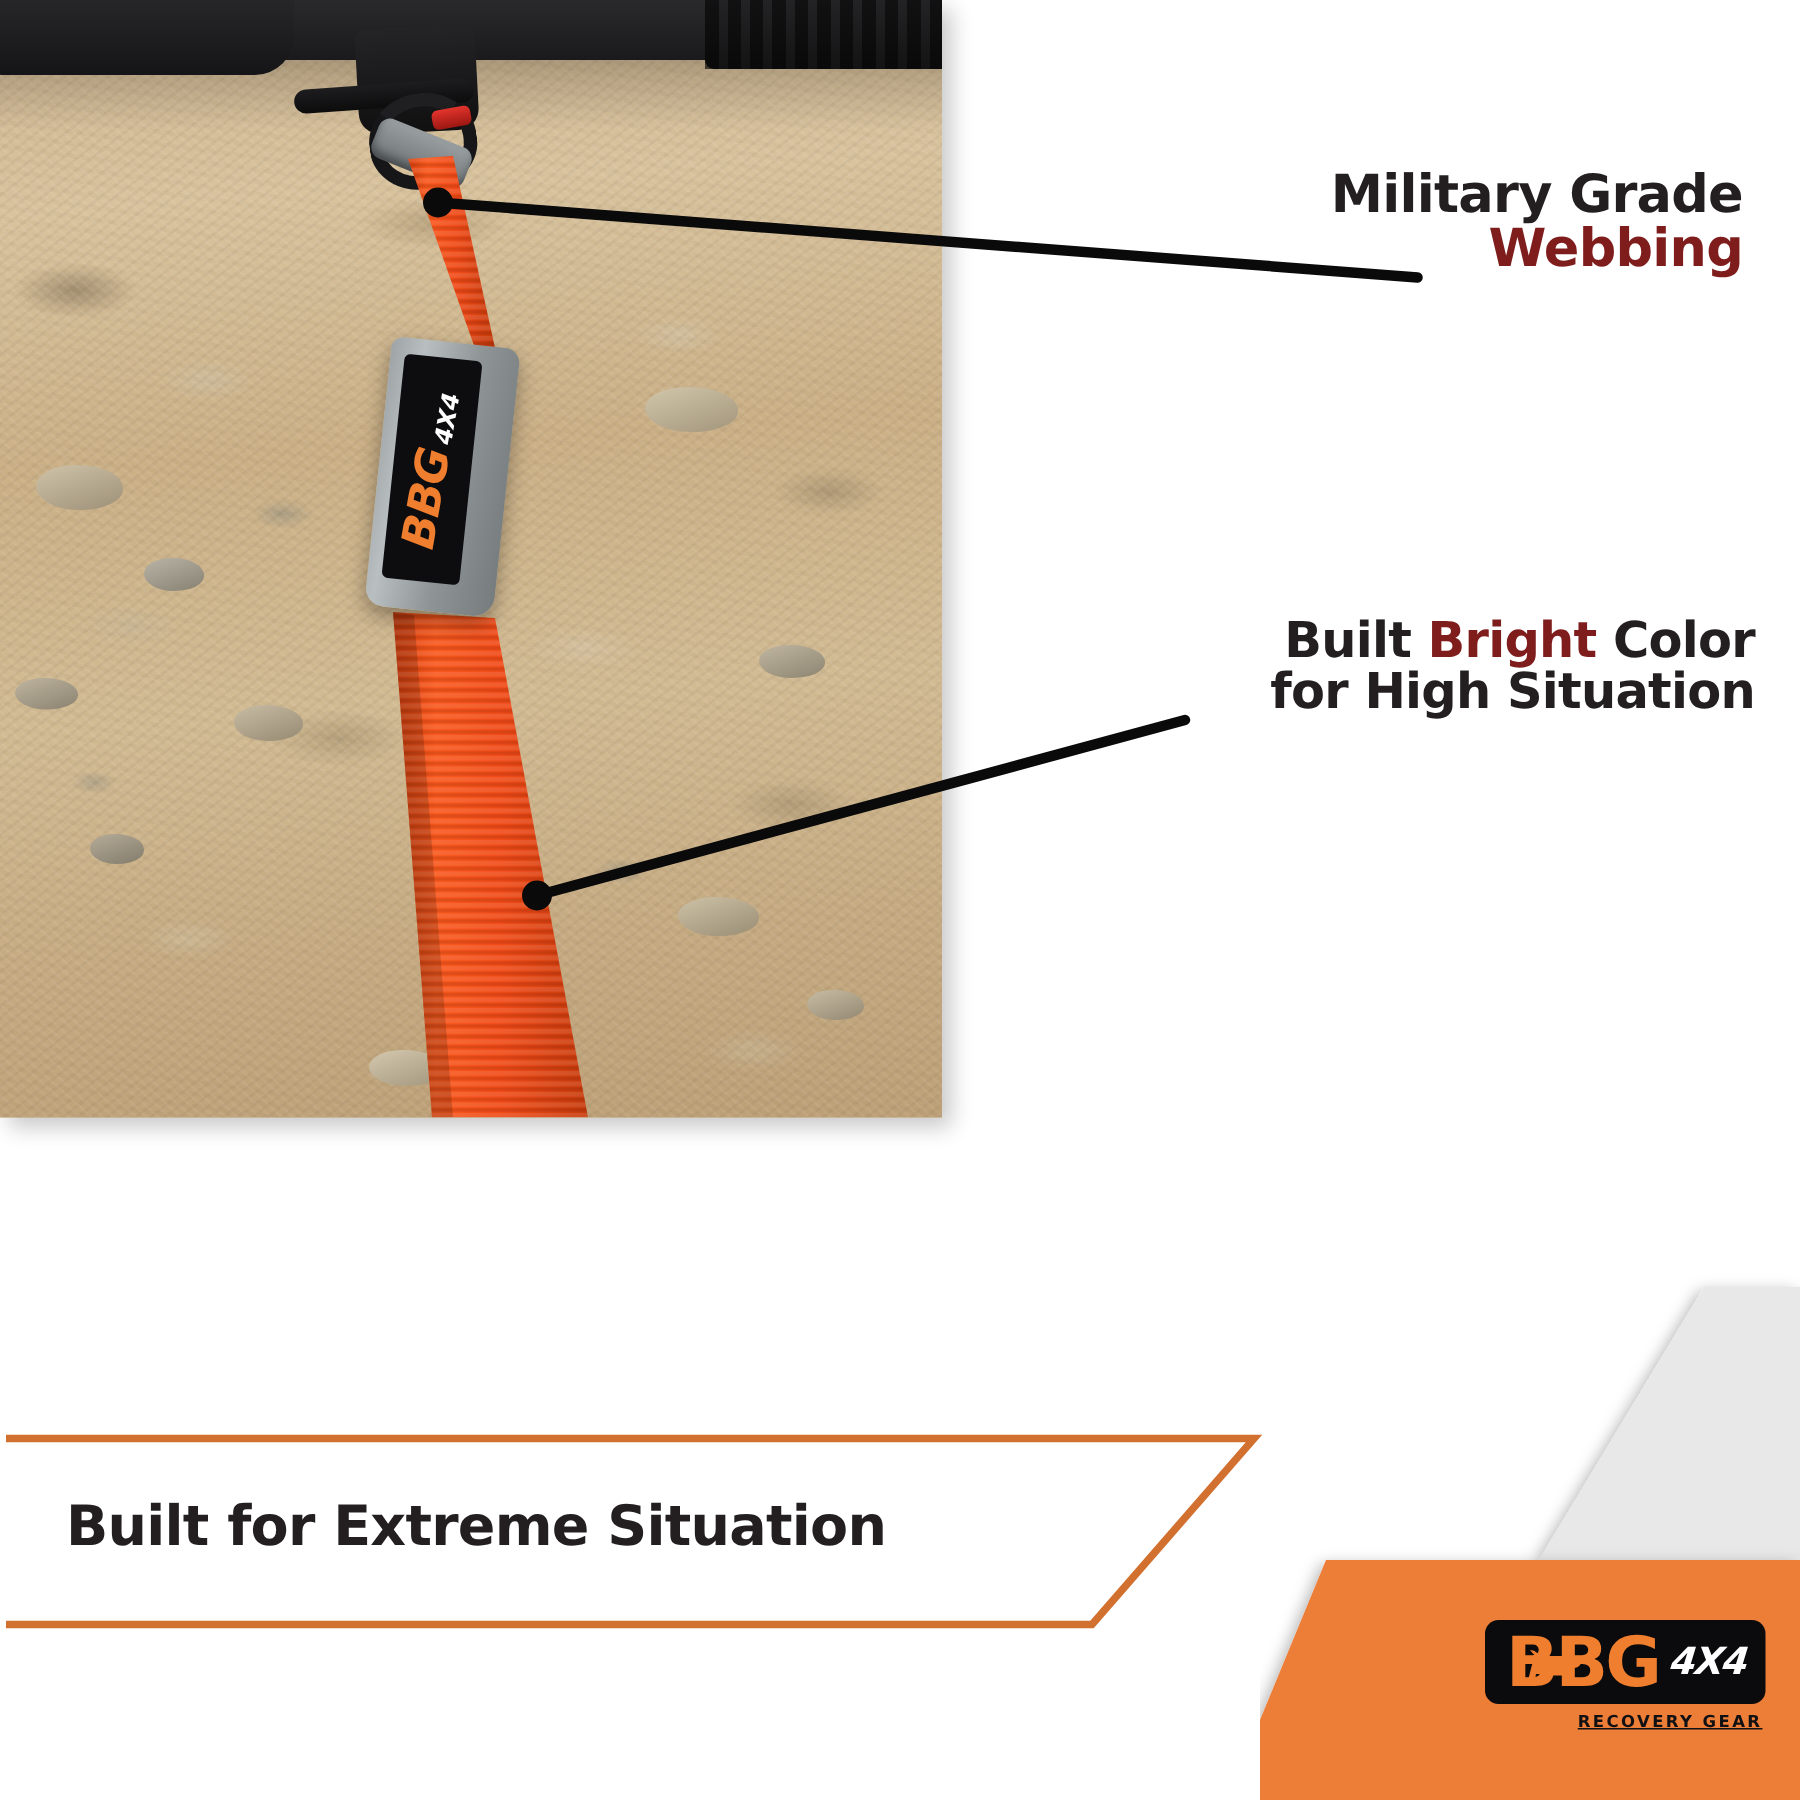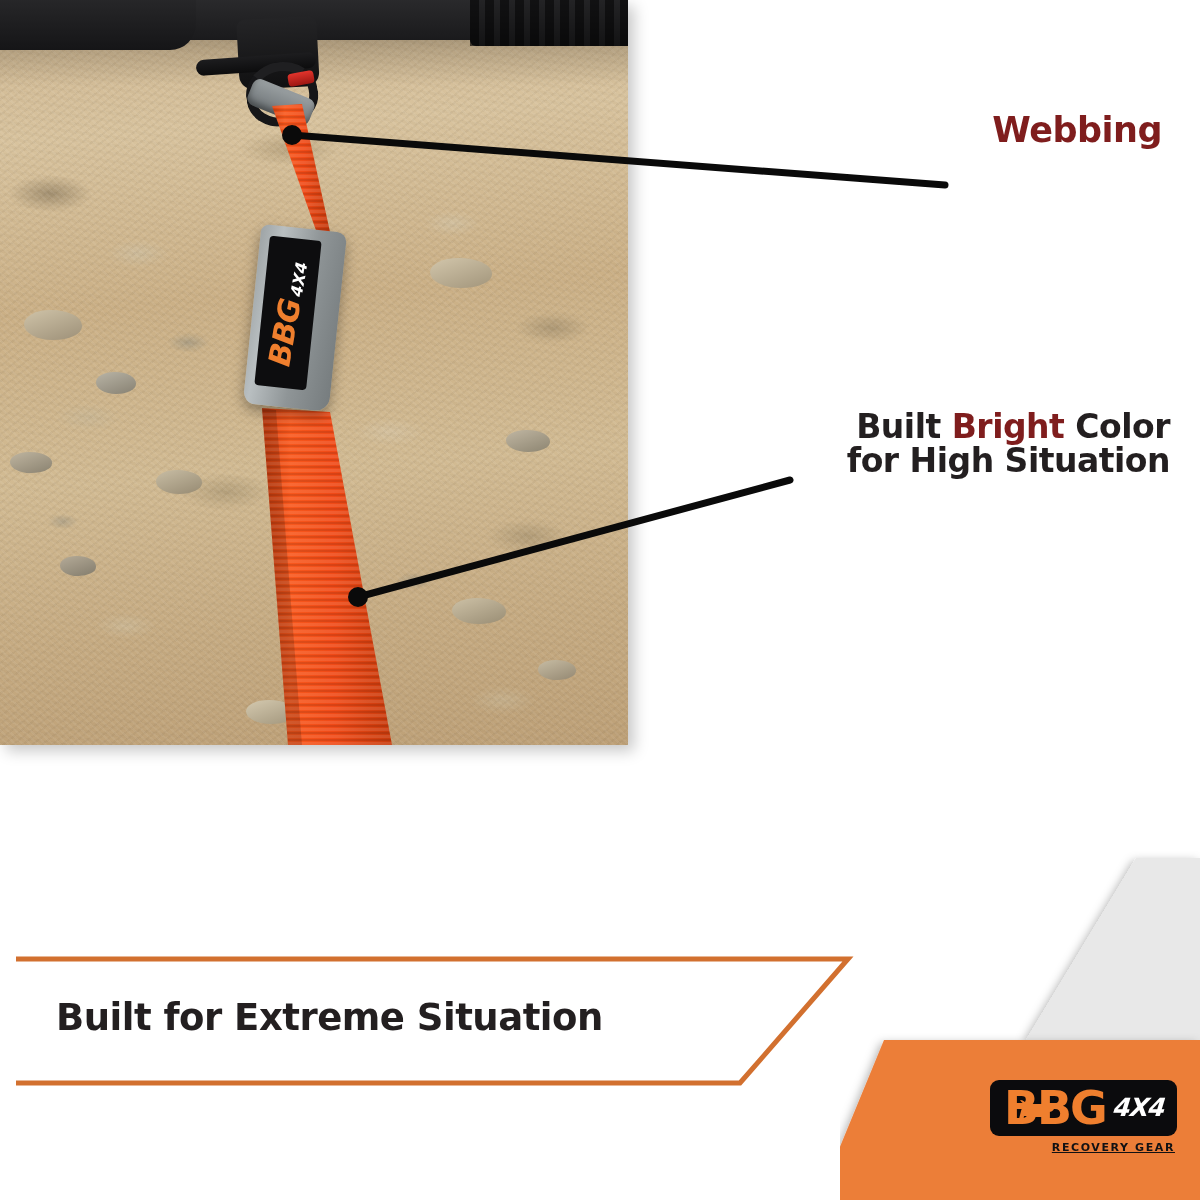--- a/index.html
+++ b/index.html
@@ -143,21 +143,21 @@
     line-height:1.04;
     letter-spacing:-.5px;
     text-align:right;
   }
   .hl1{right:38px;top:112px;font-size:35px;}
   .hl2{right:30px;top:410px;font-size:33px;text-align:right;}
   .accent{color:#7f1d1d;}
 
   
   .banner{
-    position:absolute;left:16px;top:956px;width:838px;height:130px;
+    position:absolute;left:4px;top:956px;width:838px;height:130px;
   }
   .banner-label{
     position:absolute;left:40px;top:40px;
     font-family:"DejaVu Sans",sans-serif;
     font-weight:bold;font-size:37px;color:#231f20;
     letter-spacing:-.5px;white-space:nowrap;
   }
 
   
   .corner{position:absolute;right:0;bottom:0;width:360px;height:370px;}
@@ -251,20 +251,21 @@
       <line x1="292" y1="135" x2="945" y2="185" stroke="#0a0a0a" stroke-width="7" stroke-linecap="round"></line>
       <circle cx="292" cy="135" r="10" fill="#0a0a0a"></circle>
     </g>
     <g>
       <line x1="358" y1="597" x2="790" y2="480" stroke="#0a0a0a" stroke-width="7" stroke-linecap="round"></line>
       <circle cx="358" cy="597" r="10" fill="#0a0a0a"></circle>
     </g>
   </svg>
 
   <div class="headline hl1">
+    <div>Military Grade</div>
     <div class="accent">Webbing</div>
   </div>
 
   <div class="headline hl2">
     <div><span>Built </span><span class="accent">Bright</span><span> Color</span></div>
     <div>for High Situation</div>
   </div>
 
   <div class="banner">
     <svg width="838" height="130" viewBox="0 0 838 130">

